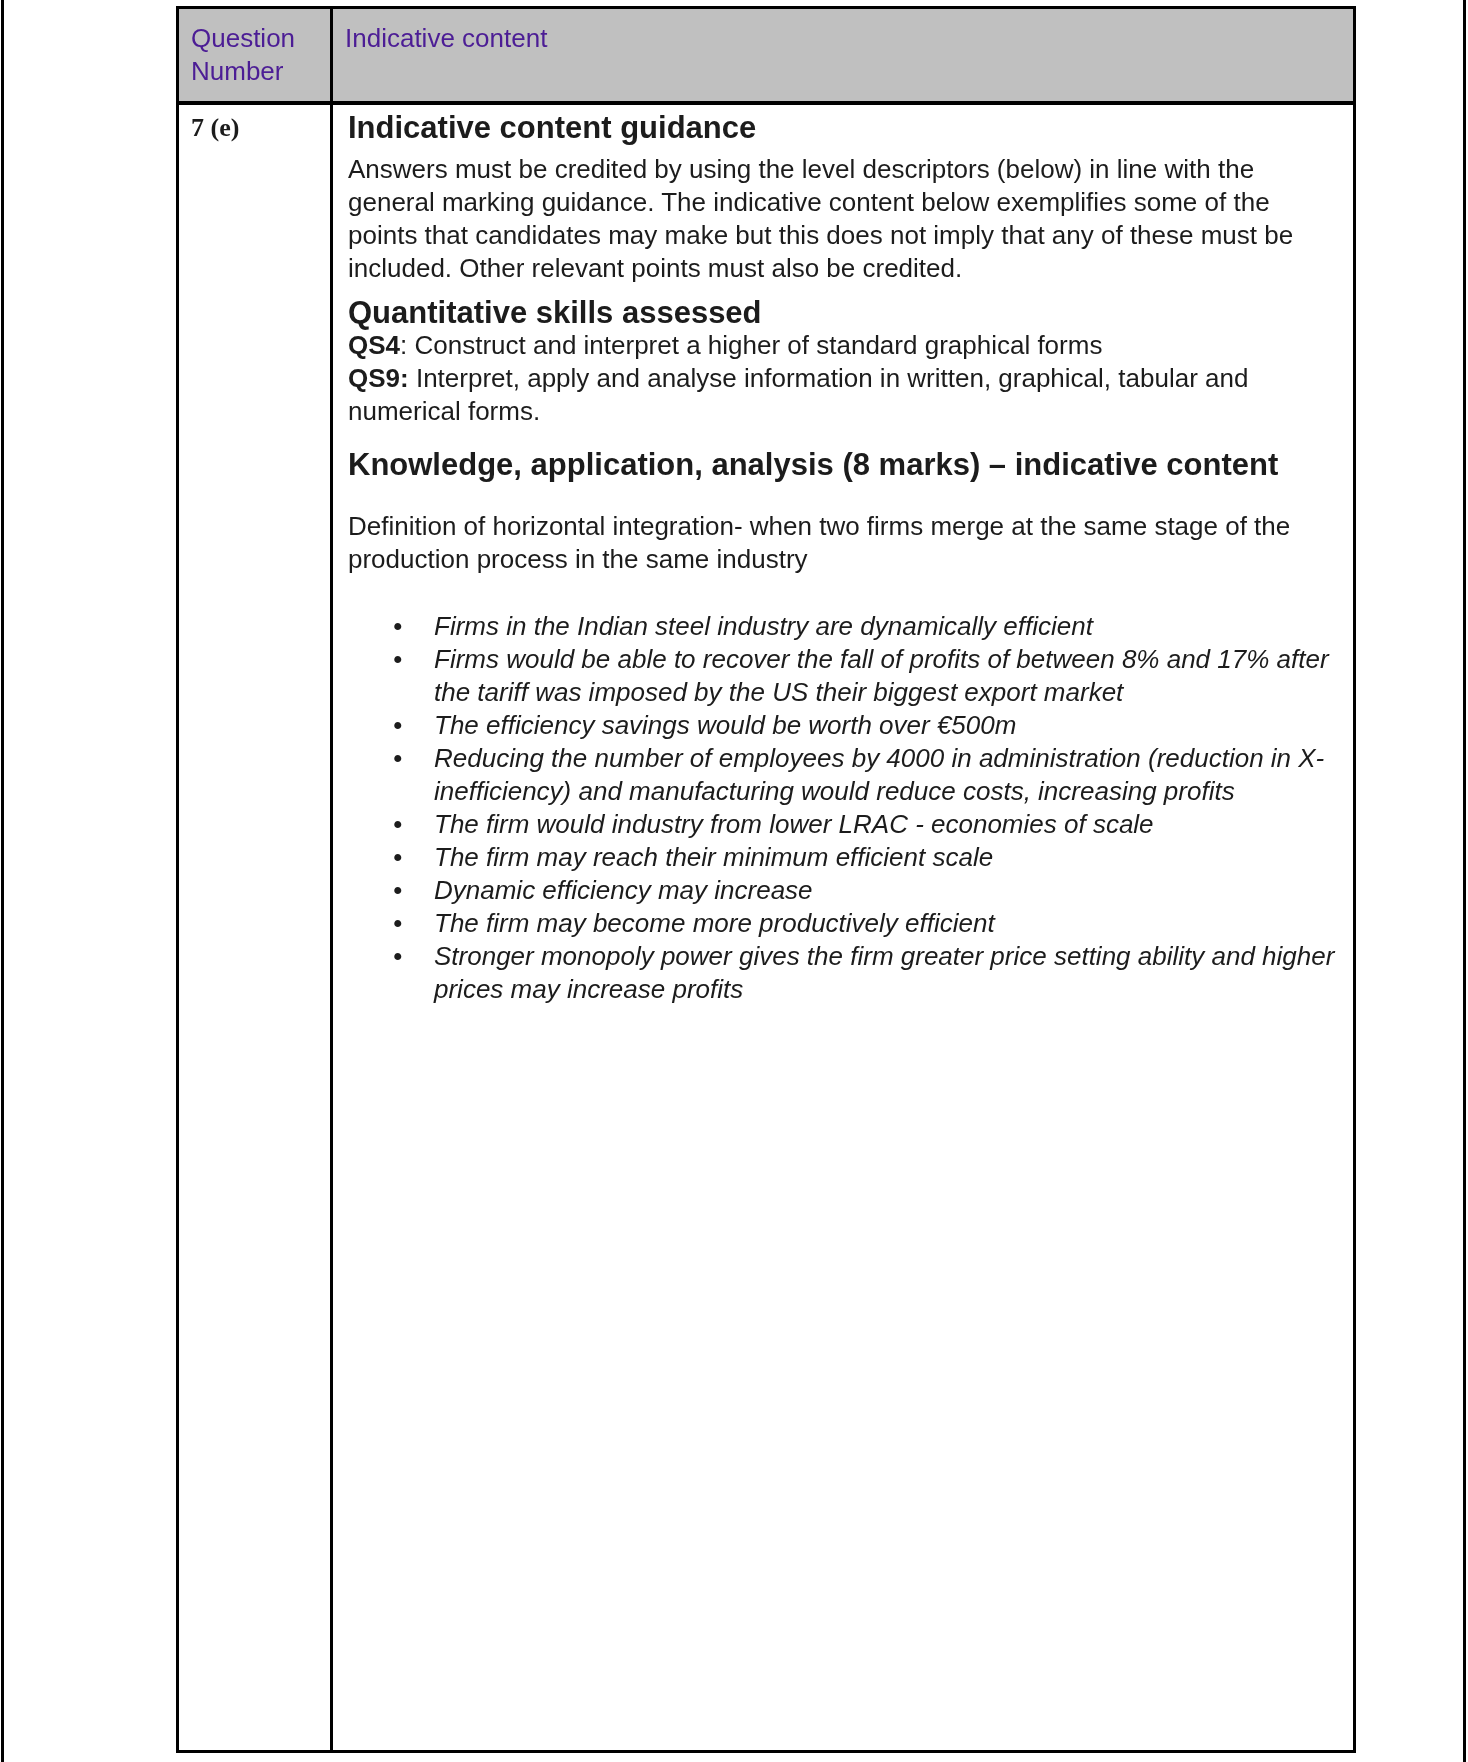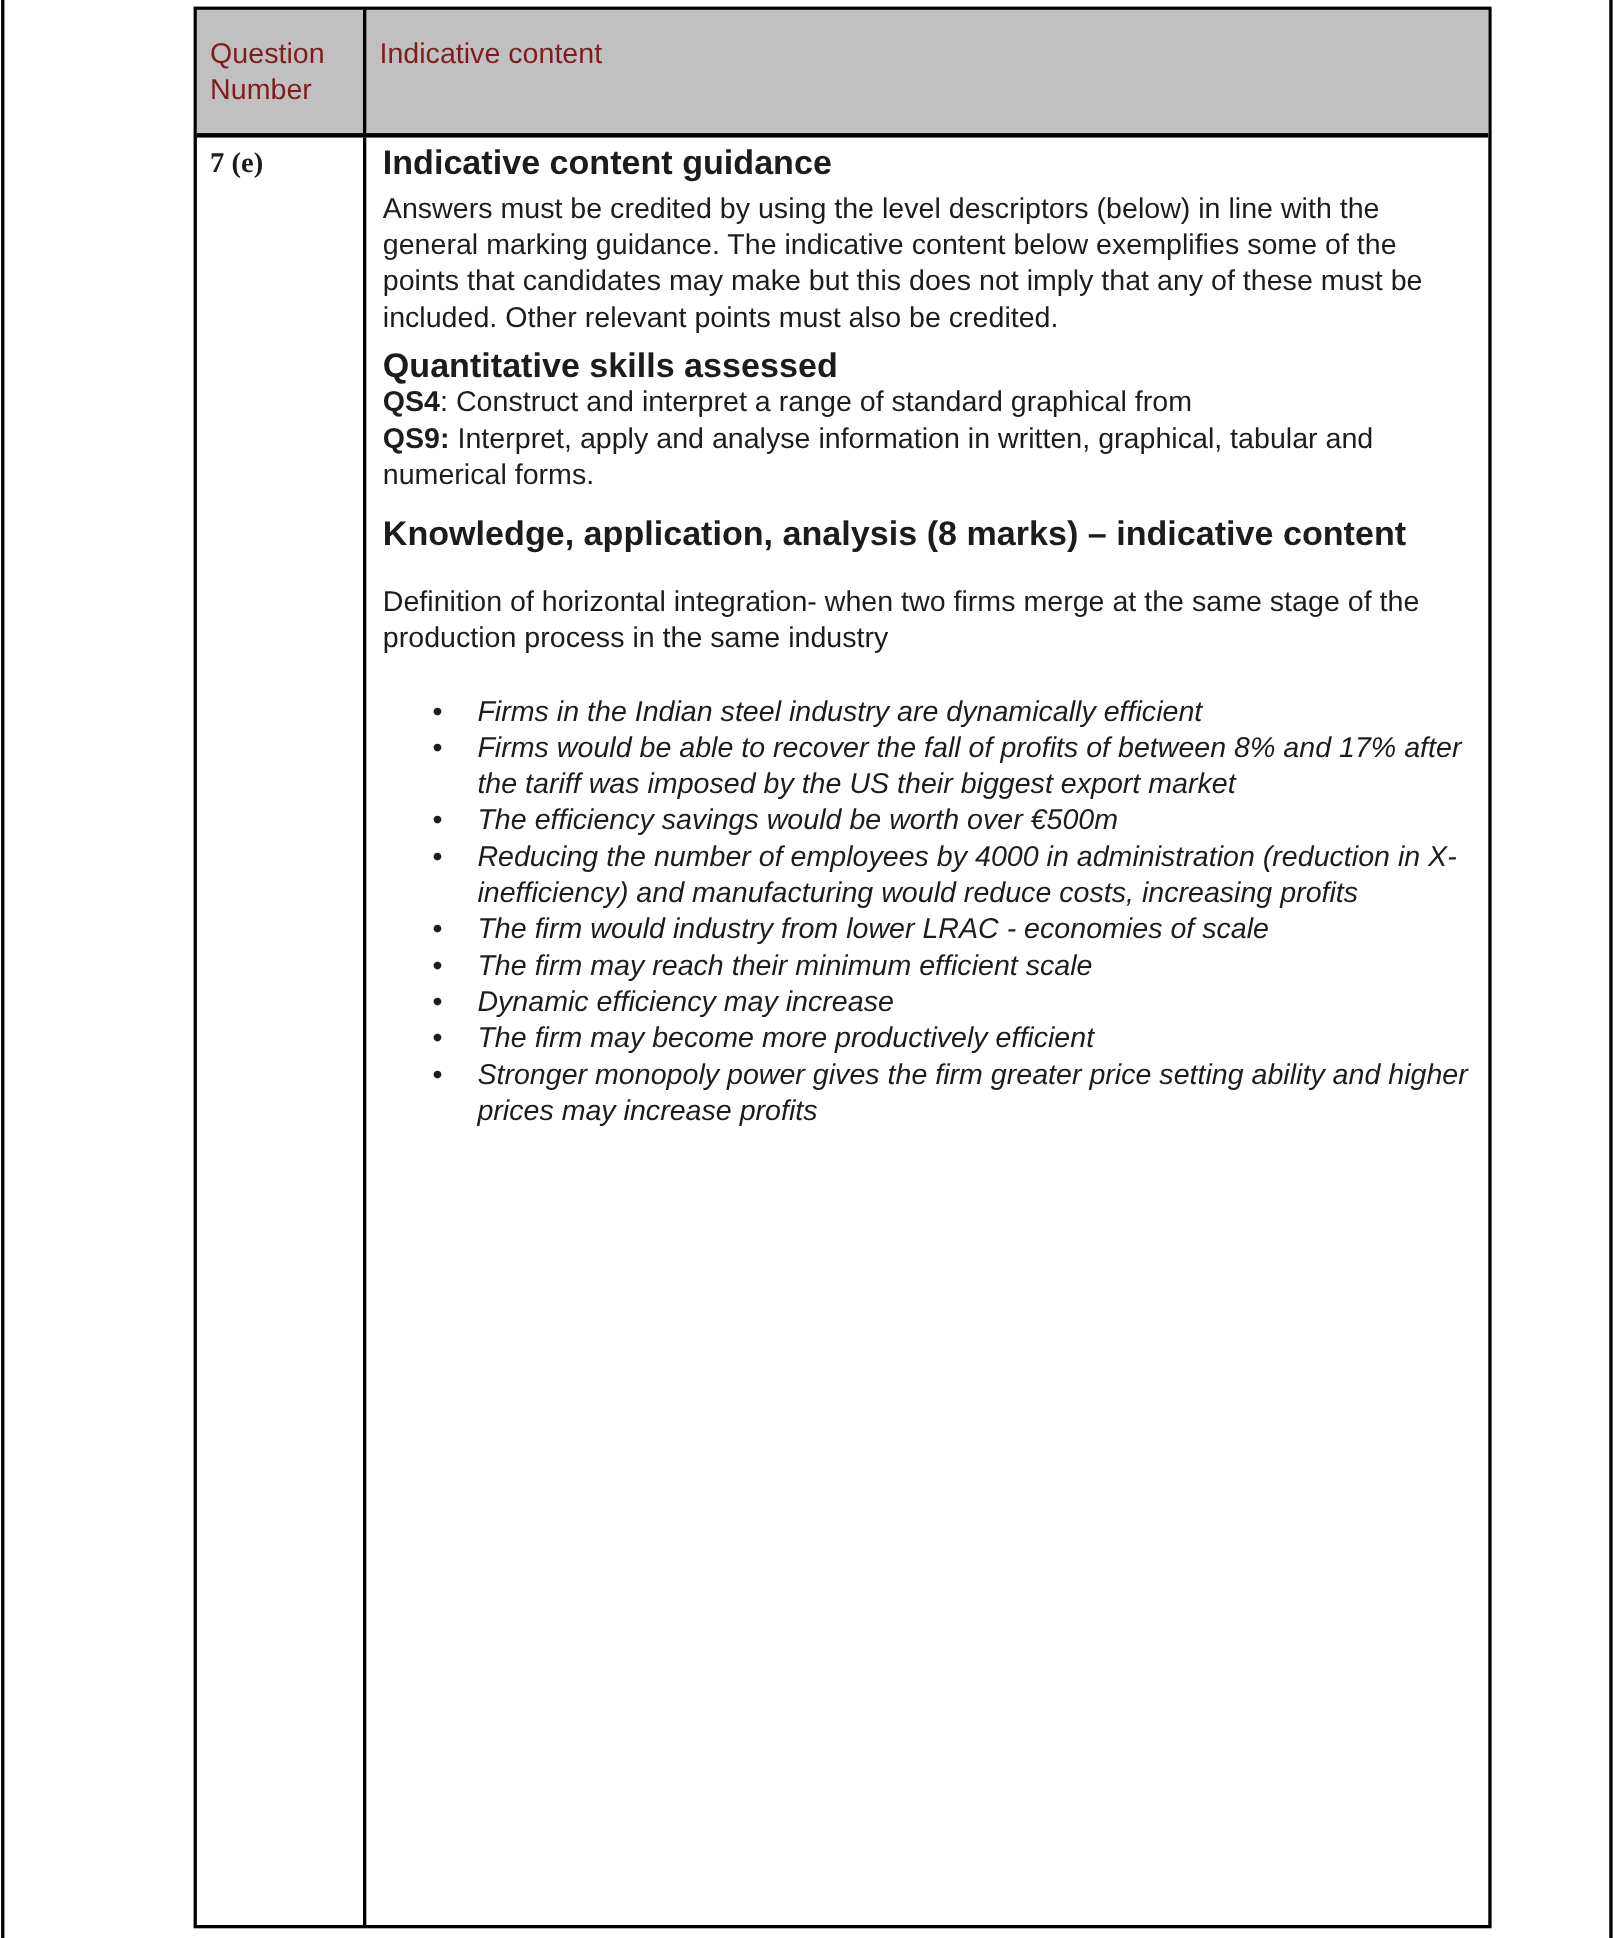--- a/index.html
+++ b/index.html
@@ -53,24 +53,24 @@
     flex: 0 0 154px;
     box-sizing: border-box;
     border-right: 3px solid #000;
   }
   .col-c {
     flex: 1 1 auto;
     box-sizing: border-box;
   }
   .header-row .col-q,
   .header-row .col-c {
-    padding: 23px 12px;
+    padding: 13px 12px;
     font-size: 26px;
     line-height: 33px;
-    color: #7f1d1d;
+    color: #4c1d95;
   }
   .body-row .col-q {
     padding: 6px 12px;
     font-size: 26px;
     line-height: 33px;
     font-weight: bold;
     font-family: Liberation Serif, serif;
   }
   .body-row .col-c {
     padding: 6px 10px 0 15px;
@@ -129,21 +129,21 @@
 
     <div class="col-c">
 
       <p class="h-bold guidance-heading">Indicative content guidance</p>
 
       <p class="para">Answers must be credited by using the level descriptors (below) in line with the general marking guidance. The indicative content below exemplifies some of the points that candidates may make but this does not imply that any of these must be included. Other relevant points must also be credited.</p>
 
       <p class="h-bold">Quantitative skills assessed</p>
 
       <div class="skills-block">
-        <div class="skill-line"><b>QS4</b><span>: Construct and interpret a range of standard graphical from</span></div>
+        <div class="skill-line"><b>QS4</b><span>: Construct and interpret a higher of standard graphical forms</span></div>
         <div class="skill-line"><b>QS9:</b><span> Interpret, apply and analyse information in written, graphical, tabular and numerical forms.</span></div>
       </div>
 
       <p class="h-bold knowledge-heading">Knowledge, application, analysis (8 marks) – indicative content</p>
 
       <p class="definition-para">Definition of horizontal integration- when two firms merge at the same stage of the production process in the same industry</p>
 
       <ul class="bullet-list">
         <li>Firms in the Indian steel industry are dynamically efficient</li>
         <li>Firms would be able to recover the fall of profits of between 8% and 17% after the tariff was imposed by the US their biggest export market</li>

